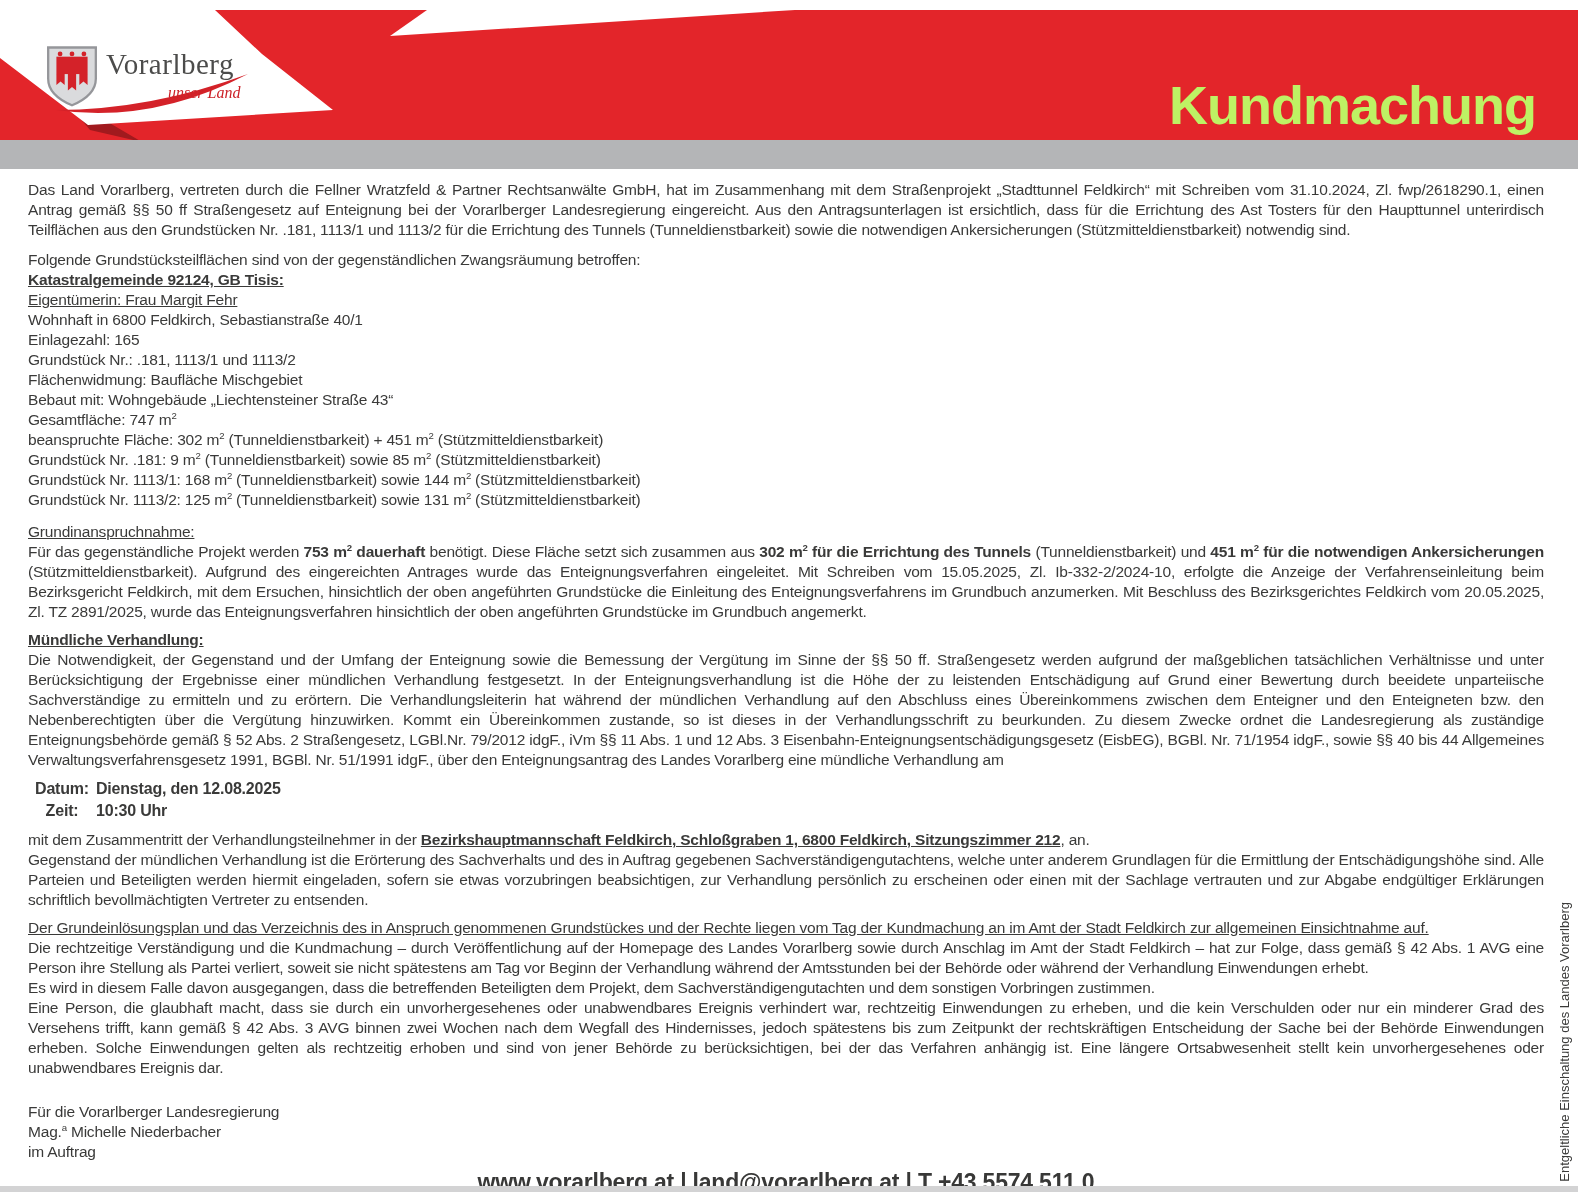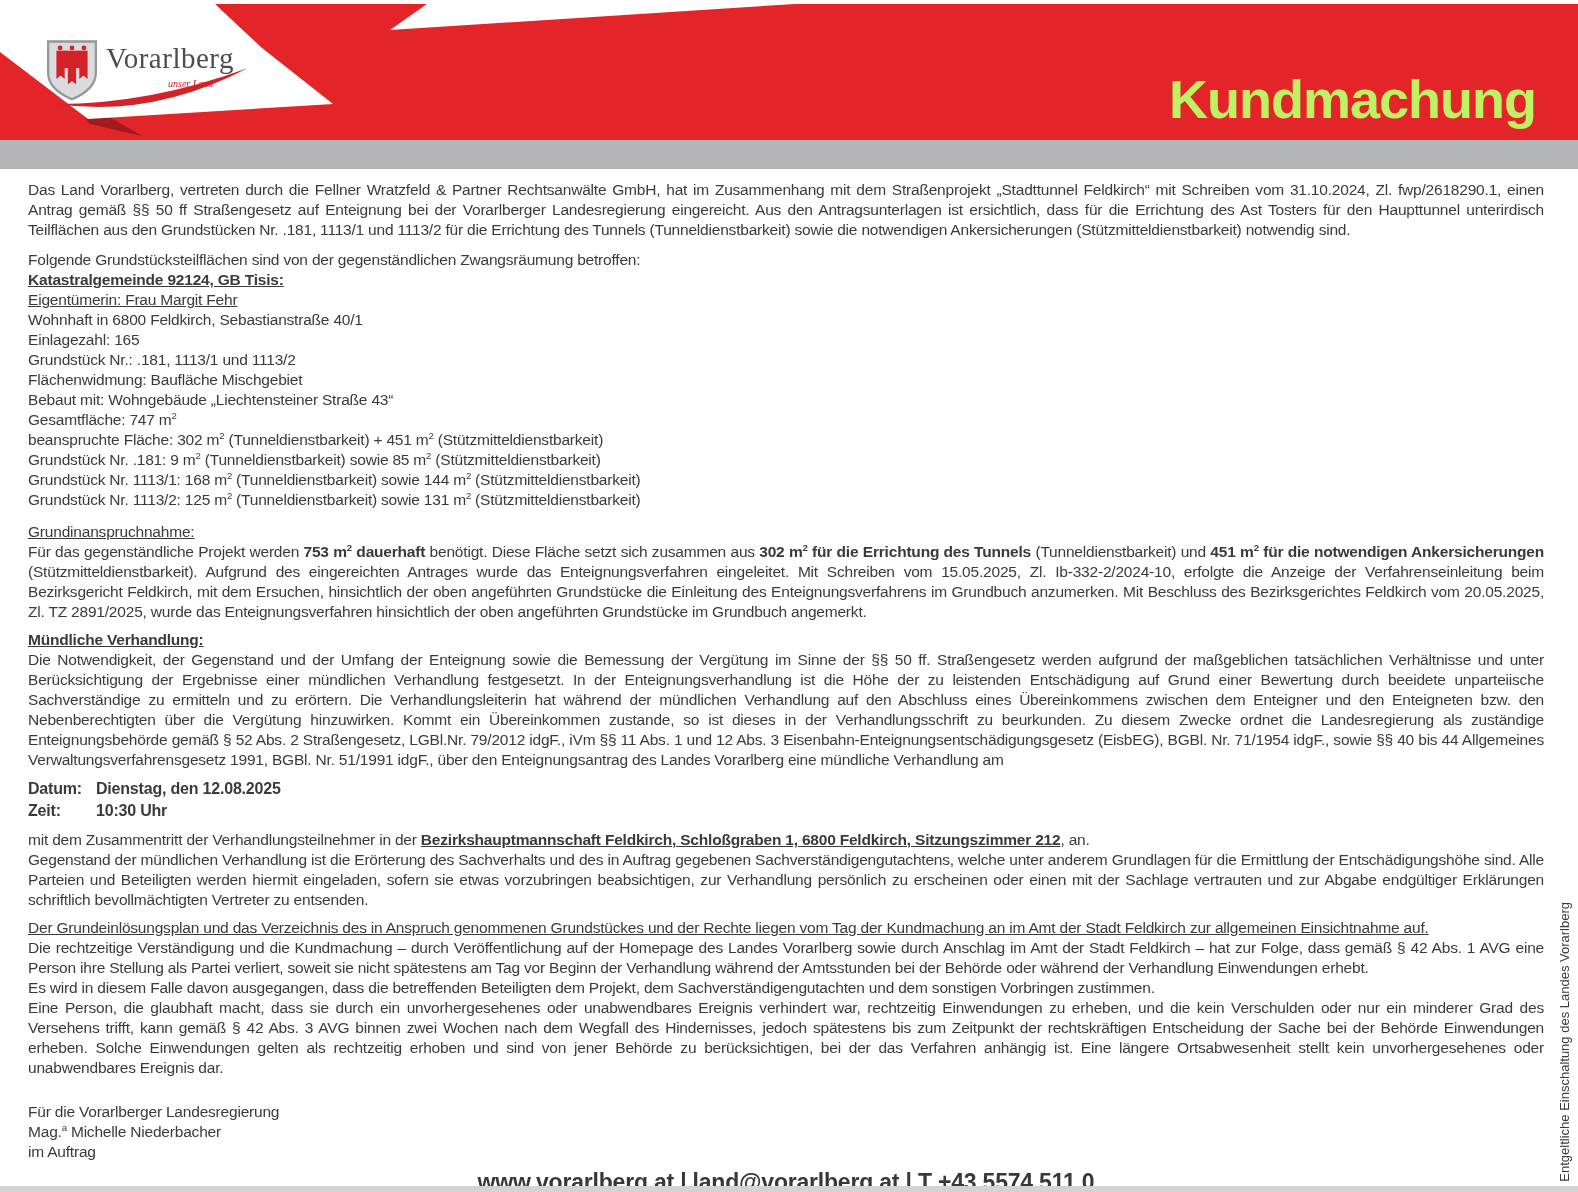--- a/index.html
+++ b/index.html
@@ -8,21 +8,21 @@
     font-family: "Liberation Sans", sans-serif;
     background: #ffffff;
     color: #3a3a39;
     position: relative;
     overflow: hidden;
   }
   .page { position: absolute; inset: 0; }
 
   
   .header {
-    position: absolute; top: 4px; left: 0;
+    position: absolute; top: 10px; left: 0;
     width: 1578px; height: 136px;
     background: #e3252a;
   }
   .fold-shadow {
     position: absolute; top: 0; left: 0; width: 360px; height: 140px;
     background: #a11a1e;
     clip-path: polygon(60px 84px, 142px 132px, 90px 120px);
   }
   .flap {
     position: absolute; top: 0; left: 0; width: 360px; height: 140px;
@@ -37,21 +37,21 @@
   .logo { position: absolute; top: 0; left: 0; width: 360px; height: 140px; }
   .shield { position: absolute; left: 44px; top: 32px; }
   .wordmark {
     position: absolute; left: 106px; top: 38px;
     font-family: "Liberation Serif", serif;
     font-size: 29px; color: #4c4c4b; letter-spacing: 0.5px;
   }
   .tagline {
     position: absolute; left: 168px; top: 74px;
     font-family: "Liberation Serif", serif;
-    font-style: italic; font-size: 10px; color: #cc2128;
+    font-style: italic; font-size: 16px; color: #cc2128;
   }
   .swoosh { position: absolute; left: 52px; top: 54px; }
   .page-title {
     position: absolute; right: 42px; top: 32px;
     font-size: 54px; font-weight: bold; color: #bef264;
     letter-spacing: -1px;
     margin-top: 32px;
   }
   .graybar {
     position: absolute; top: 140px; left: 0;
@@ -73,21 +73,21 @@
   .tight { margin: 0; }
   .lines { margin: 0 0 12px 0; }
   .line { line-height: 20px; }
   .b { font-weight: bold; text-align: center; }
   .u { text-decoration: underline; }
   .heading { text-decoration: underline; }
   .heading-bold { font-weight: bold; text-decoration: underline; }
   sup { font-size: 62%; vertical-align: super; line-height: 0; }
 
   .date-block { margin: 8px 0 8px 0; }
-  .date-row { display: flex; font-weight: bold; font-size: 16px; line-height: 22px; }
+  .date-row { display: flex; font-weight: bold; font-size: 16px; line-height: 22px; text-align: center; }
   .date-row .lbl { width: 68px; }
 
   .block { margin: 0 0 8px 0; }
   .block-last { margin: 0 0 10px 0; }
 
   .signature { margin: 24px 0 6px 0; line-height: 21px; }
   .footer-contact {
     font-weight: bold; font-size: 23px; color: #383837;
     letter-spacing: -0.2px; margin-top: 10px; text-align: center;
   }

